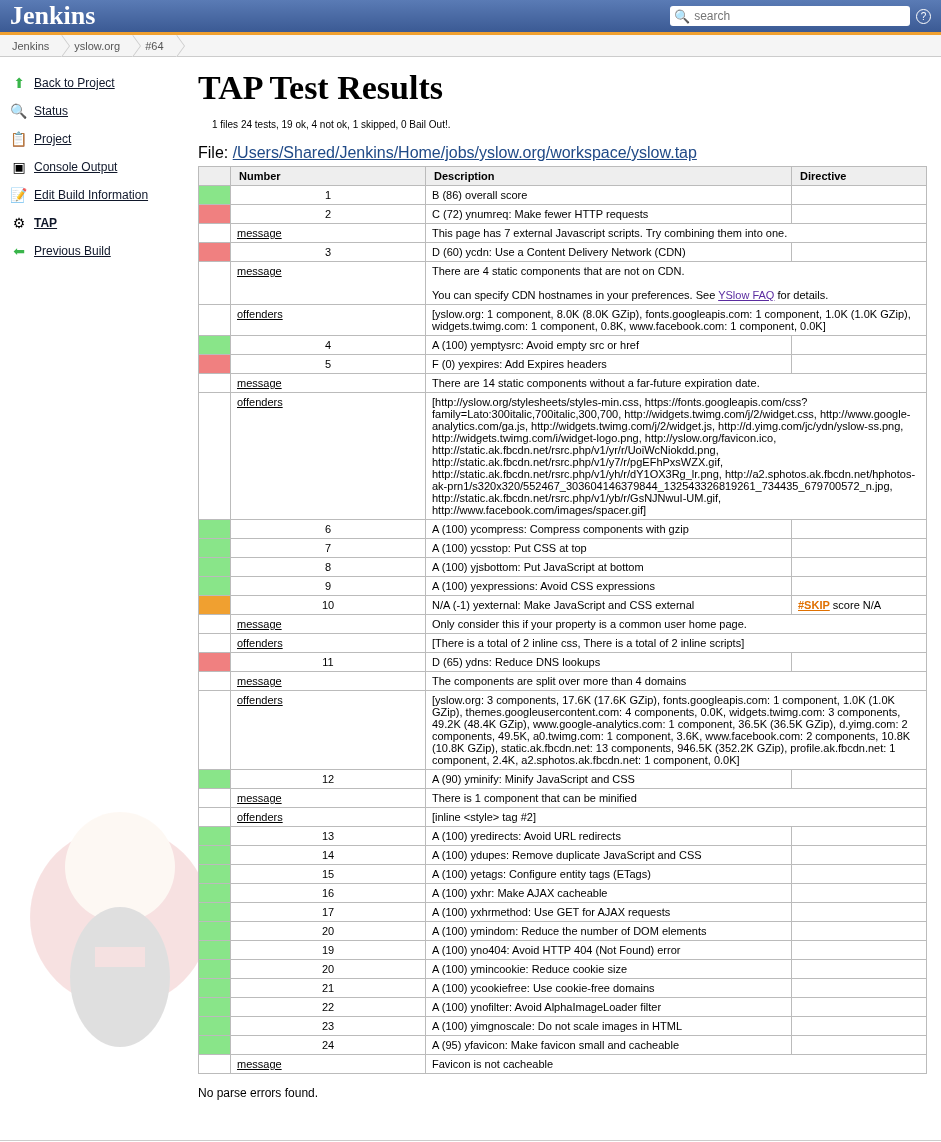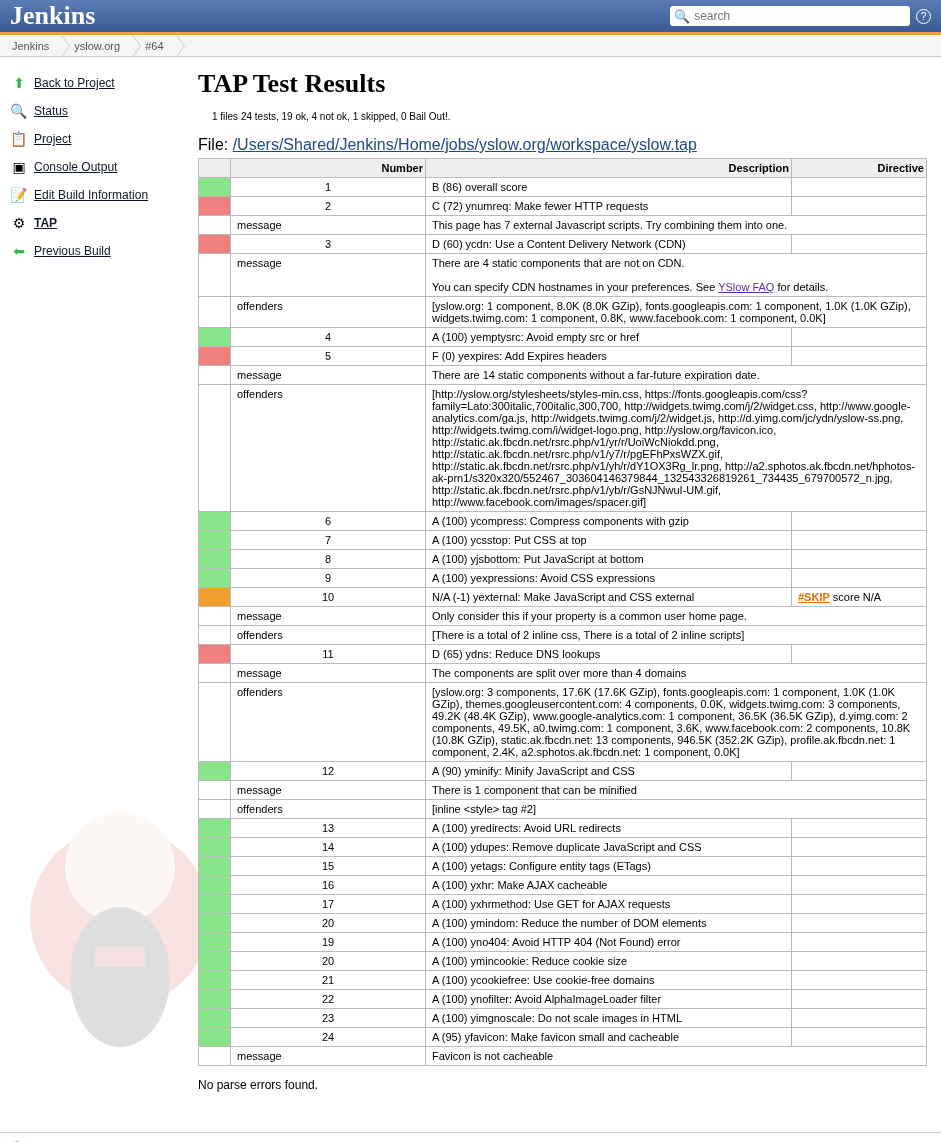--- a/index.html
+++ b/index.html
@@ -15,35 +15,35 @@
 .crumb { padding: 0 12px; color: #555; position: relative; cursor: pointer; border-right: 1px solid #ddd; height: 100%; display: flex; align-items: center; }
 .crumb::after { content: ''; position: absolute; right: -8px; top: 0; width: 0; height: 0; border-top: 11px solid transparent; border-bottom: 11px solid transparent; border-left: 8px solid #f5f5f5; z-index: 2; }
 .crumb::before { content: ''; position: absolute; right: -9px; top: 0; width: 0; height: 0; border-top: 11px solid transparent; border-bottom: 11px solid transparent; border-left: 8px solid #ccc; z-index: 1; }
 .main-wrap { display: flex; }
 .sidebar { width: 190px; padding: 12px 0 0 10px; }
 .sidebar-item { display: flex; align-items: center; gap: 6px; padding: 5px 0; font-size: 12px; }
 .sidebar-item a { color: #0f172a; text-decoration: underline; }
 .sidebar-item.bold a { font-weight: bold; }
 .sb-icon { width: 18px; height: 18px; display: inline-flex; align-items: center; justify-content: center; font-size: 14px; }
 .content { flex: 1; padding: 12px 14px 40px 8px; position: relative; }
-.content h1 { font-size: 26px; font-weight: bold; margin-bottom: 12px; font-family: Georgia, serif; }
+.content h1 { font-size: 34px; font-weight: bold; margin-bottom: 12px; font-family: Georgia, serif; }
 .summary { font-size: 10px; margin-bottom: 14px; padding-left: 14px; }
 .file-label { font-size: 16px; margin-bottom: 4px; }
 .file-link { color: #204a87; text-decoration: underline; }
 table.results { width: 100%; border-collapse: collapse; font-size: 11px; }
-table.results th { background: #eee; border: 1px solid #bbb; padding: 3px 2px; font-weight: bold; text-align: right; }
+table.results th { background: #eee; border: 1px solid #bbb; padding: 3px 8px; font-weight: bold; text-align: left; }
 table.results td { border: 1px solid #bbb; padding: 3px 6px; vertical-align: top; }
 .col-status { width: 32px; }
 .col-num { width: 55px; text-align: center; }
 .col-desc { }
 .col-dir { width: 135px; text-align: center; }
 .status-ok { background: #89e589; }
 .status-notok { background: #f08080; }
 .status-skip { background: #f0a030; }
-.subrow-key { width: 63px; text-align: left; }
+.subrow-key { width: 63px; text-align: left; text-decoration: underline; }
 .num-cell { text-align: center; }
 .dir-skip { color: #e07000; font-weight: bold; text-decoration: underline; }
 a.ys { color: #5a2ca0; text-decoration: underline; }
 .no-parse { margin-top: 12px; font-size: 12px; }
 .footer { display: flex; justify-content: space-between; align-items: center; border-top: 1px solid #ccc; padding: 8px 10px; font-size: 11px; background: #fff; }
 .footer-left { display: flex; align-items: center; gap: 5px; }
 .footer-left a { color: #4b6fc4; text-decoration: underline; }
 .footer-right { display: flex; gap: 20px; color: #666; }
 .footer-right a { color: #4b6fc4; text-decoration: underline; }
 .butler { position: absolute; left: -170px; top: 720px; opacity: 0.15; z-index: -1; }

